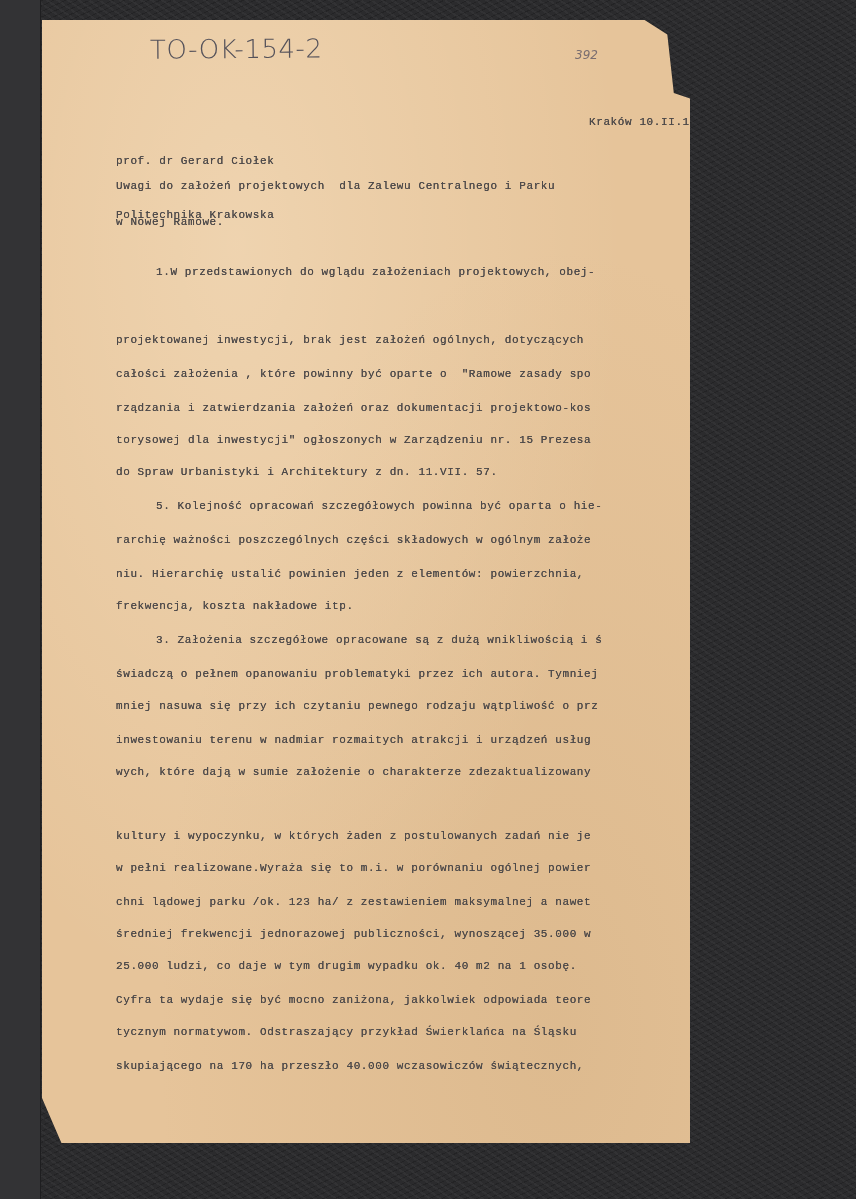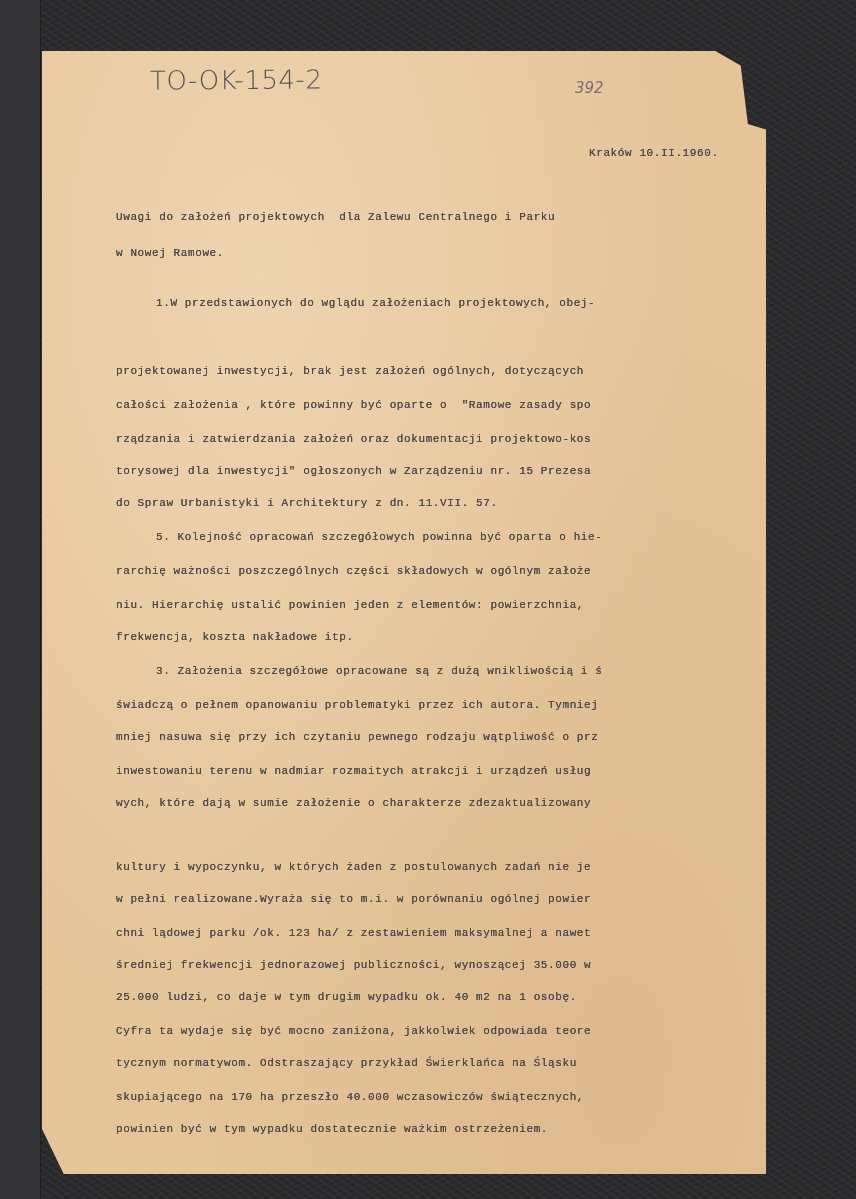--- a/index.html
+++ b/index.html
@@ -10,53 +10,57 @@
         repeating-linear-gradient(35deg, rgba(255,255,255,0.035) 0 2px, rgba(0,0,0,0) 2px 6px),
         repeating-linear-gradient(-25deg, rgba(0,0,0,0.18) 0 1px, rgba(0,0,0,0) 1px 5px);
       font-family: "Liberation Mono", "DejaVu Sans Mono", monospace;
     }
     .left-strip {
       position: absolute; left: 0; top: 0; width: 40px; height: 1199px;
       background: #333335;
       border-right: 1px solid #1e1e20;
     }
     .page {
-      position: absolute; left: 42px; top: 51px; width: 724px; height: 1123px;
+      position: absolute; left: 42px; top: 20px; width: 648px; height: 1123px;
       background: #e6c49a;
       background-image:
         radial-gradient(ellipse at 30% 20%, rgba(255,240,215,0.35), rgba(0,0,0,0) 60%),
         radial-gradient(ellipse at 80% 90%, rgba(180,140,90,0.18), rgba(0,0,0,0) 55%);
       clip-path: polygon(0 0, 93% 0, 96.5% 1.3%, 97.5% 6.5%, 100% 7%, 100% 100%, 3% 100%, 0 96%);
       box-shadow: 0 0 2px rgba(0,0,0,0.4);
       text-align: center;
     }
     .handwritten {
       position: absolute; color: #55525a;
       font-family: "DejaVu Sans", sans-serif; font-weight: 300;
     }
     .ref-code { left: 108px; top: 14px; font-size: 26px; letter-spacing: 0.5px; transform: rotate(-0.5deg); }
-    .page-number { left: 533px; top: 28px; font-size: 15px; color: #7a6e70; font-style: italic; }
+    .page-number { left: 533px; top: 28px; font-size: 12px; color: #7a6e70; font-style: italic; }
     .type {
       position: absolute; color: #4e4a4a; font-size: 11px; letter-spacing: 0.6px;
       white-space: pre; text-shadow: 0 0 0.4px #4e4a4a;
     }
     .header-left { left: 74px; top: 96px; line-height: 18px; }
     .header-right { left: 547px; top: 96px; }
     .line { position: absolute; left: 74px; }
     .indent { left: 114px; }
   </style>
 </head>
 <body>
 
 <div class="left-strip"></div>
 
 <div class="page">
   <div class="handwritten ref-code">TO-OK-154-2</div>
   <div class="handwritten page-number">392</div>
 
+  <div class="type header-left">
+    <div>prof. dr Gerard Ciołek</div>
+    <div>Politechnika Krakowska</div>
+  </div>
   <div class="type header-right">Kraków 10.II.1960.</div>
 
   <div class="type line" style="top:160px">Uwagi do założeń projektowych  dla Zalewu Centralnego i Parku</div>
   <div class="type line" style="top:196px">w Nowej Ramowe.</div>
 
   <div class="type line indent" style="top:246px">1.W przedstawionych do wglądu założeniach projektowych, obej-</div>
   <div class="type line" style="top:348px">całości założenia , które powinny być oparte o  "Ramowe zasady spo</div>
   <div class="type line" style="top:314px">projektowanej inwestycji, brak jest założeń ogólnych, dotyczących</div>
   <div class="type line" style="top:382px">rządzania i zatwierdzania założeń oraz dokumentacji projektowo-kos</div>
   <div class="type line" style="top:414px">torysowej dla inwestycji" ogłoszonych w Zarządzeniu nr. 15 Prezesa</div>
@@ -73,14 +77,13 @@
   <div class="type line" style="top:714px">inwestowaniu terenu w nadmiar rozmaitych atrakcji i urządzeń usług</div>
   <div class="type line" style="top:746px">wych, które dają w sumie założenie o charakterze zdezaktualizowany</div>
   <div class="type line" style="top:810px">kultury i wypoczynku, w których żaden z postulowanych zadań nie je</div>
   <div class="type line" style="top:842px">w pełni realizowane.Wyraża się to m.i. w porównaniu ogólnej powier</div>
   <div class="type line" style="top:876px">chni lądowej parku /ok. 123 ha/ z zestawieniem maksymalnej a nawet</div>
   <div class="type line" style="top:908px">średniej frekwencji jednorazowej publiczności, wynoszącej 35.000 w</div>
   <div class="type line" style="top:940px">25.000 ludzi, co daje w tym drugim wypadku ok. 40 m2 na 1 osobę.</div>
   <div class="type line" style="top:974px">Cyfra ta wydaje się być mocno zaniżona, jakkolwiek odpowiada teore</div>
   <div class="type line" style="top:1006px">tycznym normatywom. Odstraszający przykład Świerklańca na Śląsku</div>
   <div class="type line" style="top:1040px">skupiającego na 170 ha przeszło 40.000 wczasowiczów świątecznych,</div>
-  <div class="type line" style="top:1072px">powinien być w tym wypadku dostatecznie ważkim ostrzeżeniem.</div>
 </div>
 
 </body></html>

